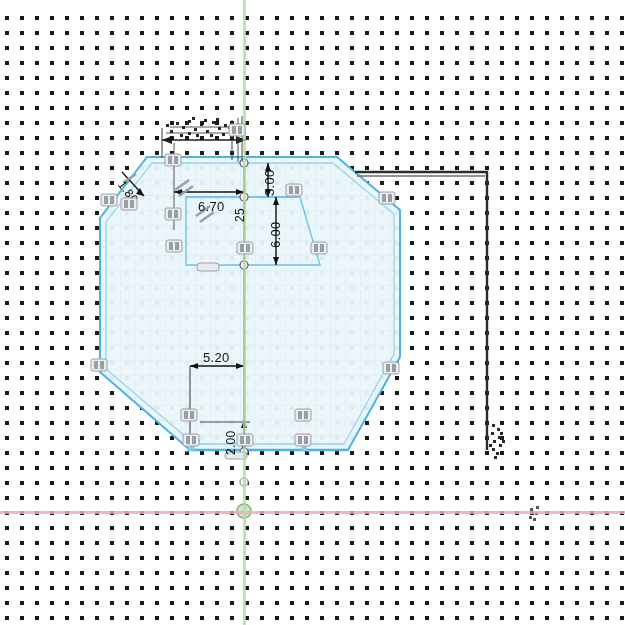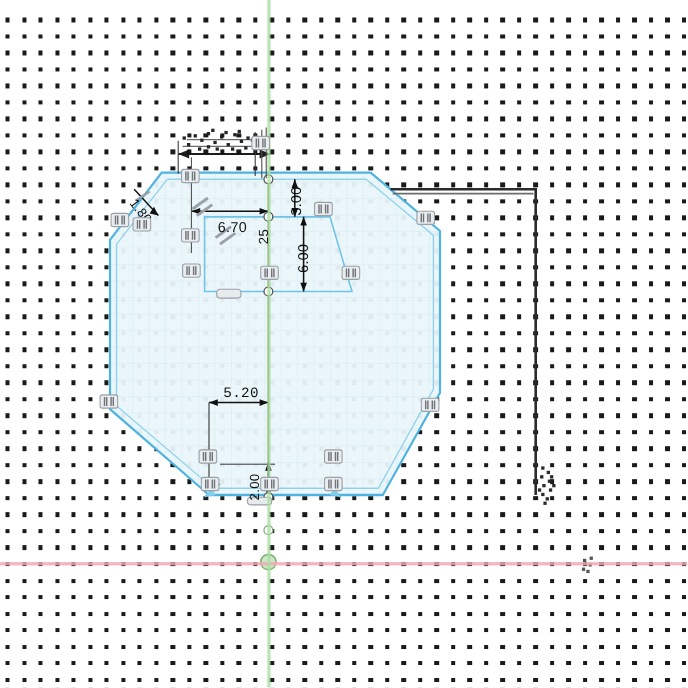--- a/index.html
+++ b/index.html
@@ -210,21 +210,21 @@
   <div class="axis-v"></div>
 
   <div class="dim" style="left:198px;top:178px;margin-top:21px;">6.70</div>
 
   <div class="dim rot" style="left:262px;top:196px;">3.00</div>
 
   <div class="dim rot" style="left:233px;top:222px;font-size:12px;">25</div>
 
   <div class="dim rot" style="left:268px;top:248px;">6.00</div>
 
-  <div class="dim" style="left:203px;top:350px;font-family:Liberation Mono, monospace;">5.20</div>
+  <div class="dim" style="left:203px;top:350px;">5.20</div>
 
   <div class="dim rot" style="left:224px;top:455px;font-size:12px;">2.00</div>
 
   <div class="dim" style="left:126px;top:178px;transform-origin:0 0;transform:rotate(52deg);font-size:12px;">1.80</div>
 
   <div class="cglyph" style="left:164px;top:152px;">
     <svg width="18" height="16" viewBox="0 0 18 16">
       <rect x="1" y="2" width="16" height="12" rx="2" fill="#e9edf0" stroke="#9aa0a6"></rect>
       <path d="M5 4 L5 12 M7 4 L7 12 M11 4 L11 12 M13 4 L13 12" stroke="#6f7479" stroke-width="1.3"></path>
     </svg>

